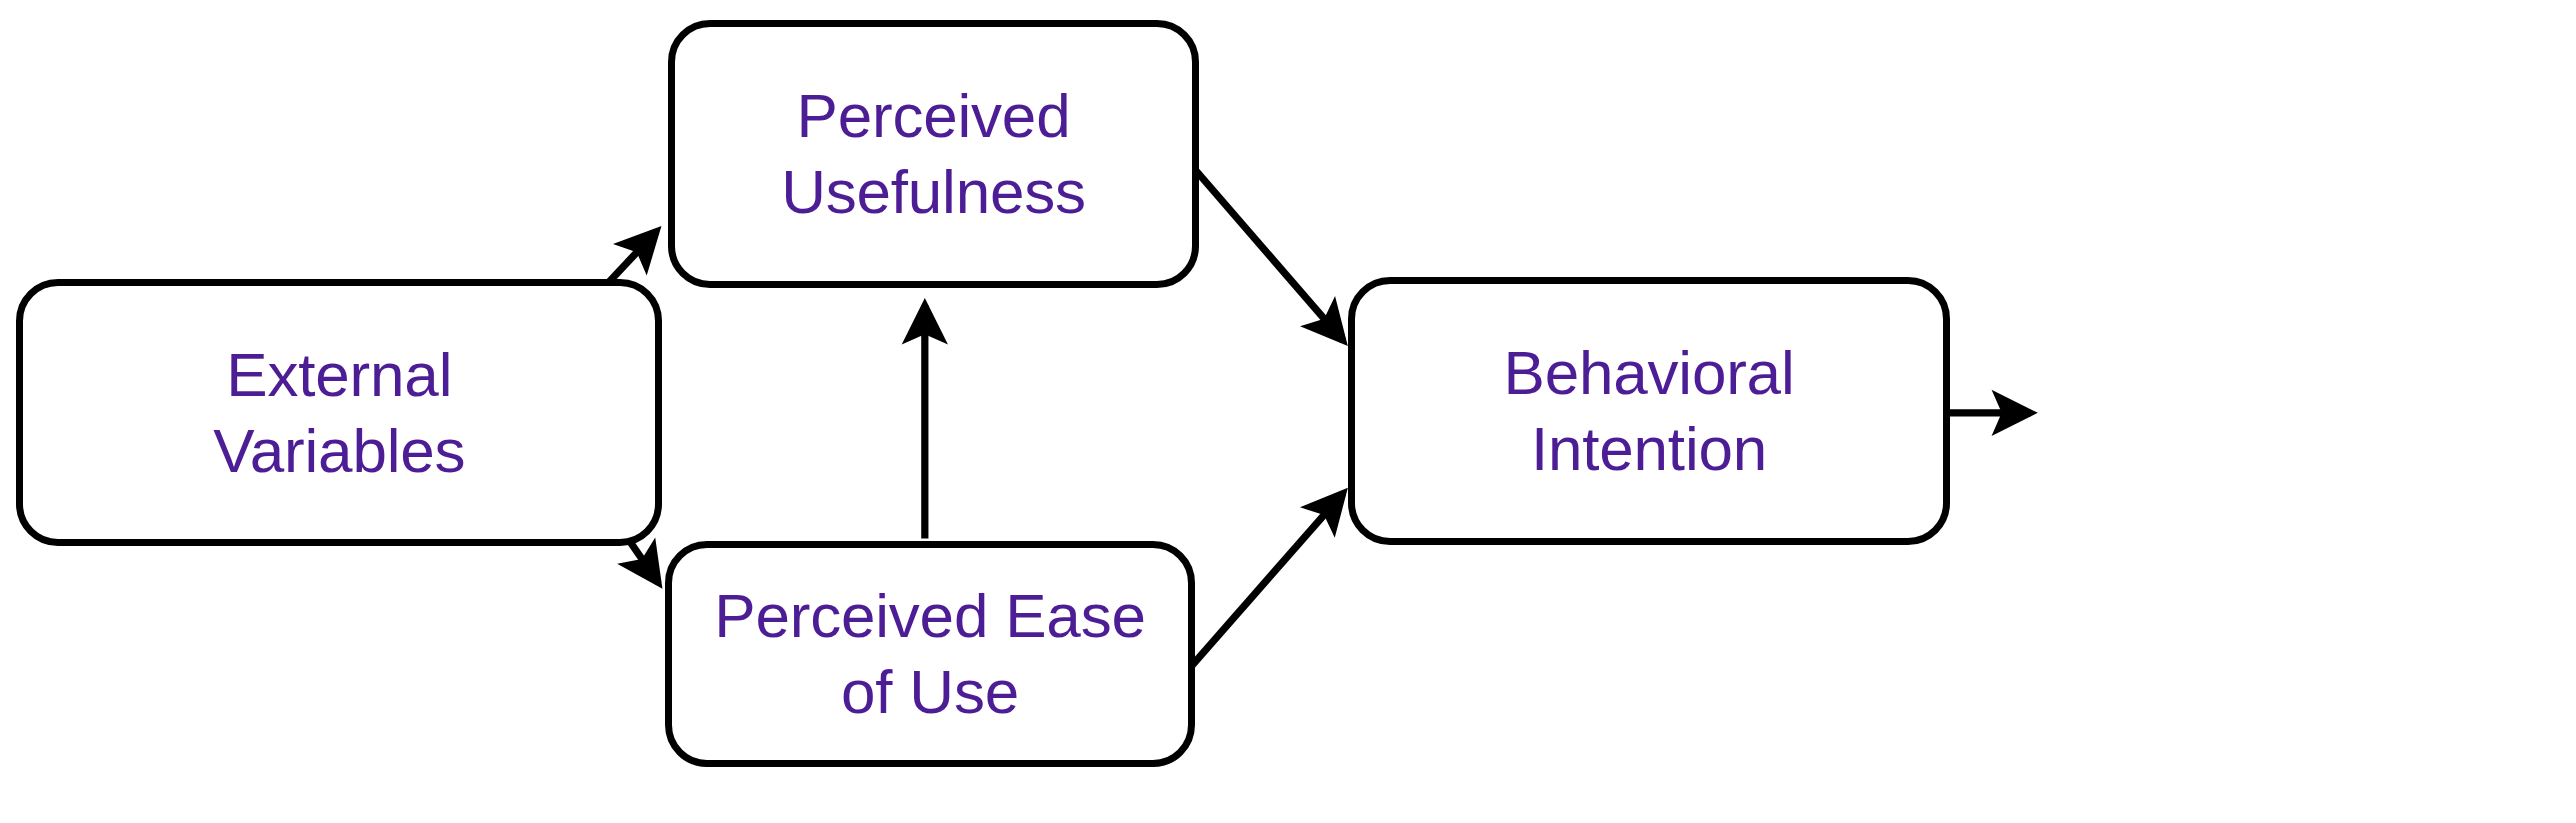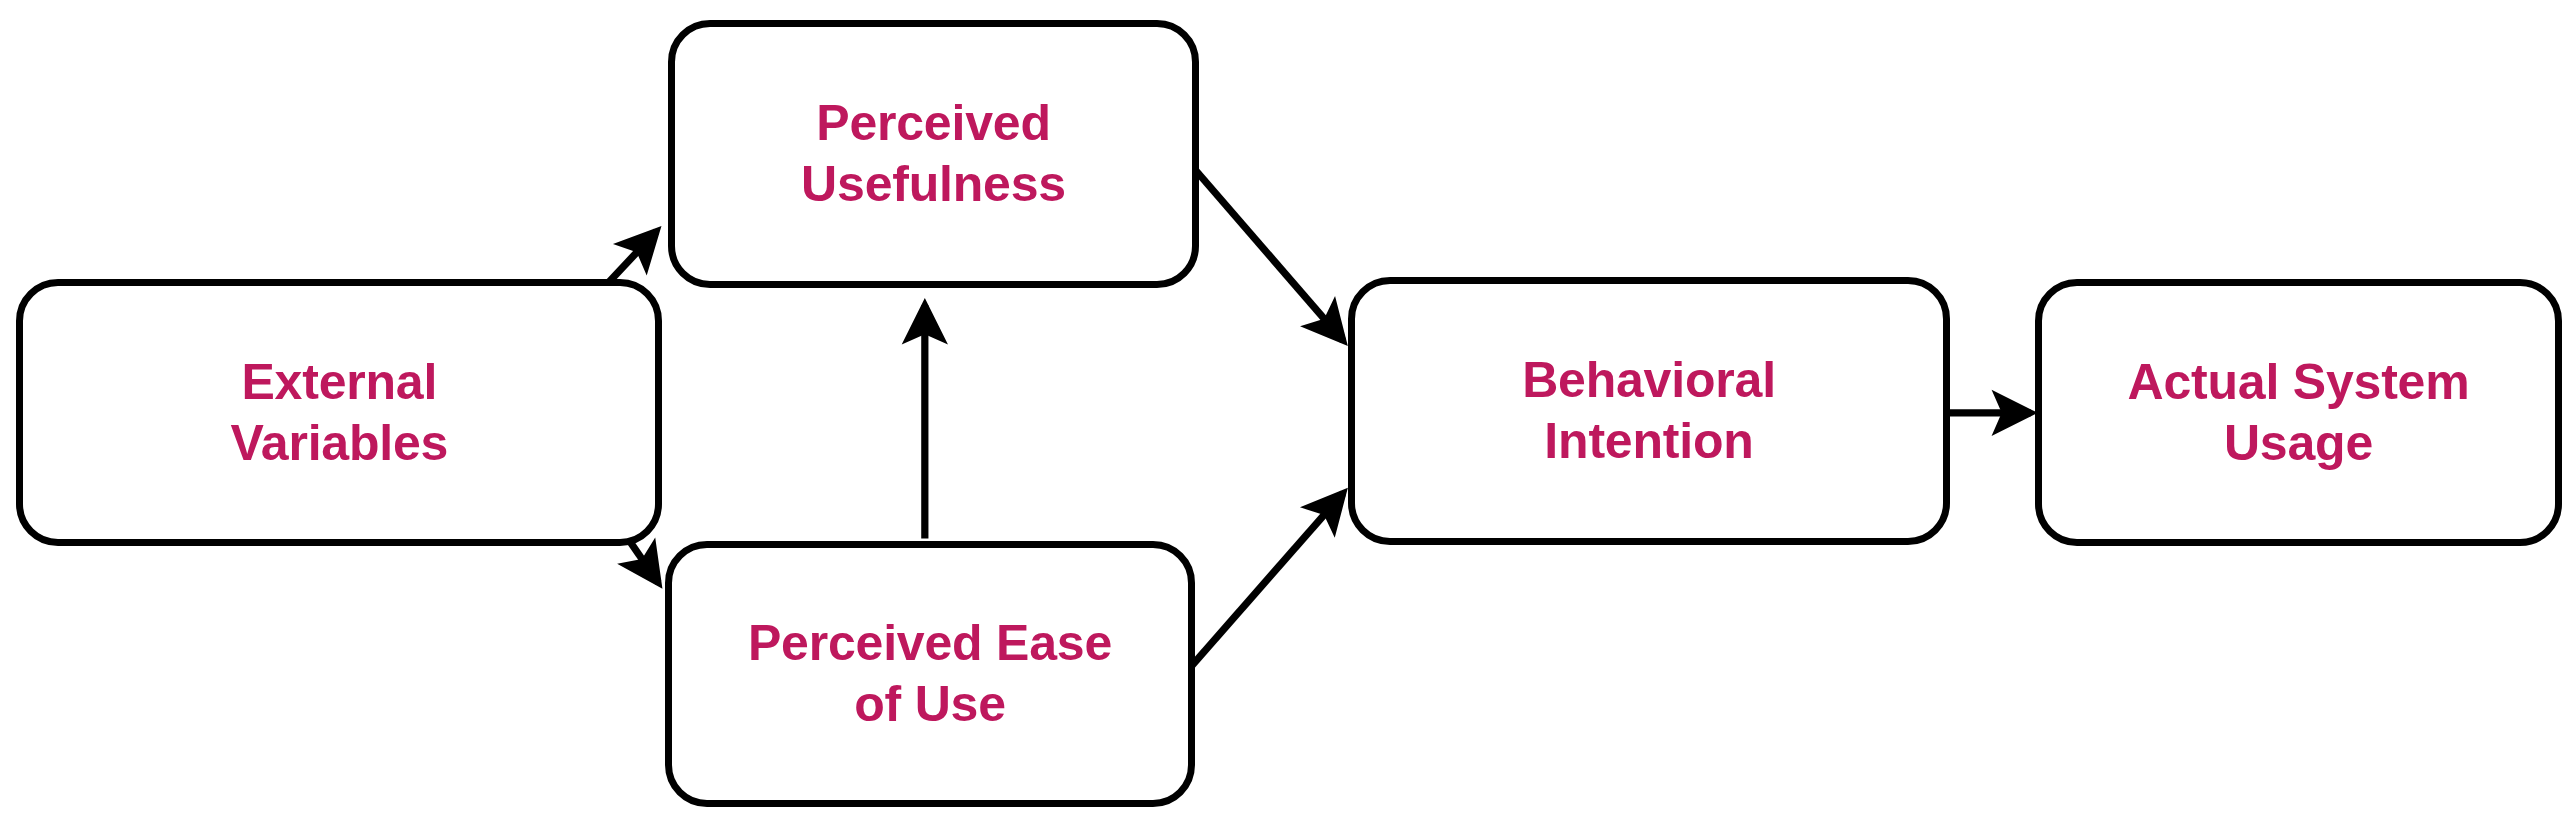--- a/index.html
+++ b/index.html
@@ -32,32 +32,32 @@
     background: #ffffff;
     border: 7.2px solid #000000;
     border-radius: 42px;
     display: flex;
     align-items: center;
     justify-content: center;
     text-align: center;
   }
   .node-label {
     font-family: "Liberation Sans", "DejaVu Sans", sans-serif;
-    font-weight: bold;
-    font-size: 50px;
+    font-weight: normal;
+    font-size: 62px;
     line-height: 1.22;
-    color: #be185d;
+    color: #4c1d95;
     letter-spacing: -0.2px;
     white-space: pre-line;
     padding: 0 12.7px;
   }
   
   #node-external-variables { left: 16.3px;   top: 279px; width: 646px; height: 267px; }
   #node-perceived-usefulness { left: 668px; top: 20px;  width: 531px; height: 268px; }
-  #node-perceived-ease-of-use { left: 665px; top: 541px; width: 530px; height: 266px; }
+  #node-perceived-ease-of-use { left: 665px; top: 541px; width: 530px; height: 226px; }
   #node-behavioral-intention { left: 1348px; top: 277px; width: 602px; height: 268px; }
   #node-actual-system-usage { left: 2035px; top: 279px; width: 527px; height: 267px; }
 </style>
 </head>
 <body>
 
 <div id="diagram-root">
 
   <svg id="diagram-svg" viewBox="0 0 2850 911" aria-hidden="true">
     <defs>
@@ -92,19 +92,15 @@
   <div class="node-box" id="node-perceived-ease-of-use">
     <span class="node-label">Perceived Ease
 of Use</span>
   </div>
 
   <div class="node-box" id="node-behavioral-intention">
     <span class="node-label">Behavioral
 Intention</span>
   </div>
 
-  <div class="node-box" id="node-actual-system-usage">
-    <span class="node-label">Actual System
-Usage</span>
-  </div>
 
 </div>
 
 
 </body></html>

